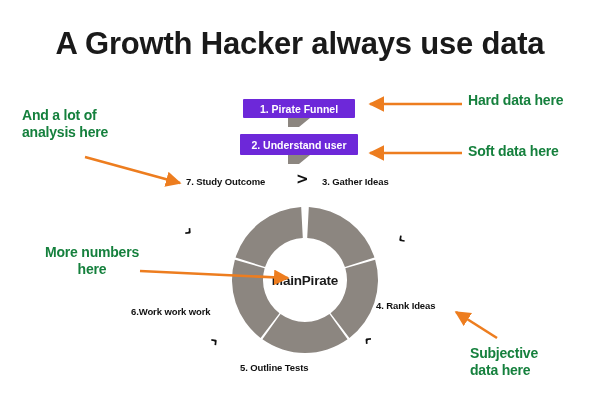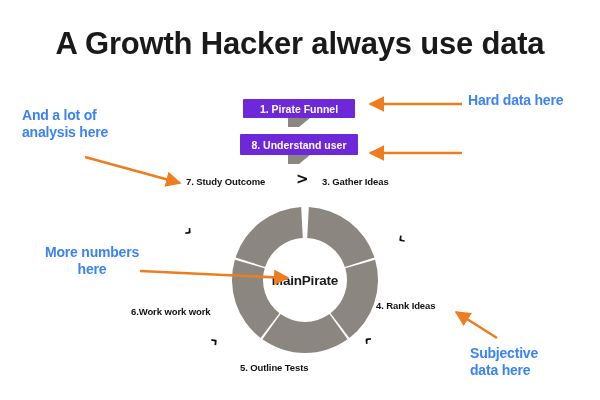--- a/index.html
+++ b/index.html
@@ -114,21 +114,21 @@
   }
   #chev-top    { left: 296px; top: 172px; transform: rotate(0deg); }
   #chev-left   { left: 179px; top: 221px; transform: rotate(-50deg); }
   #chev-right  { left: 397px; top: 229px; transform: rotate(55deg); }
   #chev-bl     { left: 205px; top: 335px; transform: rotate(-128deg); }
   #chev-br     { left: 363px; top: 334px; transform: rotate(130deg); }
 
   
   .anno {
     position: absolute;
-    color: #3b82f6;
+    color: #15803d;
     font-size: 14px;
     font-weight: bold;
     line-height: 17px;
     white-space: pre-line;
     letter-spacing: -0.2px;
   }
   #anno-hard { left: 468px; top: 92px; }
   #anno-soft { left: 468px; top: 143px; }
   #anno-analysis { left: 22px; top: 107px; }
   #anno-numbers { left: 28px; top: 244px; text-align: center; width: 128px; }
@@ -149,21 +149,21 @@
 
 <div id="stage">
 
   <div class="page-title">A Growth Hacker always use data</div>
 
   <div class="step-box" id="step-1">
     <span>1. Pirate Funnel</span>
     <span class="tail"></span>
   </div>
   <div class="step-box" id="step-2">
-    <span>8. Understand user</span>
+    <span>2. Understand user</span>
     <span class="tail"></span>
   </div>
 
   <div id="donut-wrap">
     <svg width="166" height="166" viewBox="0 0 166 166">
       <g transform="translate(83,83)">
 
         <path fill="#8c8680" d="M 3.82 -72.90 A 73 73 0 0 1 69.43 -22.56 L 39.94 -12.98 A 42 42 0 0 0 2.20 -41.94 Z"></path>
         <path fill="#8c8680" d="M 70.12 -20.26 A 73 73 0 0 1 44.44 57.95 L 25.56 33.33 A 42 42 0 0 0 40.34 -11.66 Z"></path>
         <path fill="#8c8680" d="M 42.55 59.31 A 73 73 0 0 1 -42.55 59.31 L -24.48 34.12 A 42 42 0 0 0 24.48 34.12 Z"></path>
@@ -183,20 +183,21 @@
   <div class="cycle-label" id="cyc-5">5. Outline Tests</div>
   <div class="cycle-label" id="cyc-6">6.Work work work</div>
 
   <div class="chev" id="chev-top" style="transform:none;font-size:15px;">&gt;</div>
   <div class="chev" id="chev-left">⌄</div>
   <div class="chev" id="chev-right">⌄</div>
   <div class="chev" id="chev-bl">⌄</div>
   <div class="chev" id="chev-br">⌄</div>
 
   <div class="anno" id="anno-hard">Hard data here</div>
+  <div class="anno" id="anno-soft">Soft data here</div>
   <div class="anno" id="anno-analysis">And a lot of
 analysis here</div>
   <div class="anno" id="anno-numbers">More numbers
 here</div>
   <div class="anno" id="anno-subjective">Subjective
 data here</div>
 
   <svg id="arrows" viewBox="0 0 600 400">
     <defs>
       <marker id="ah" markerWidth="7" markerHeight="7" refX="5.4" refY="3" orient="auto">

